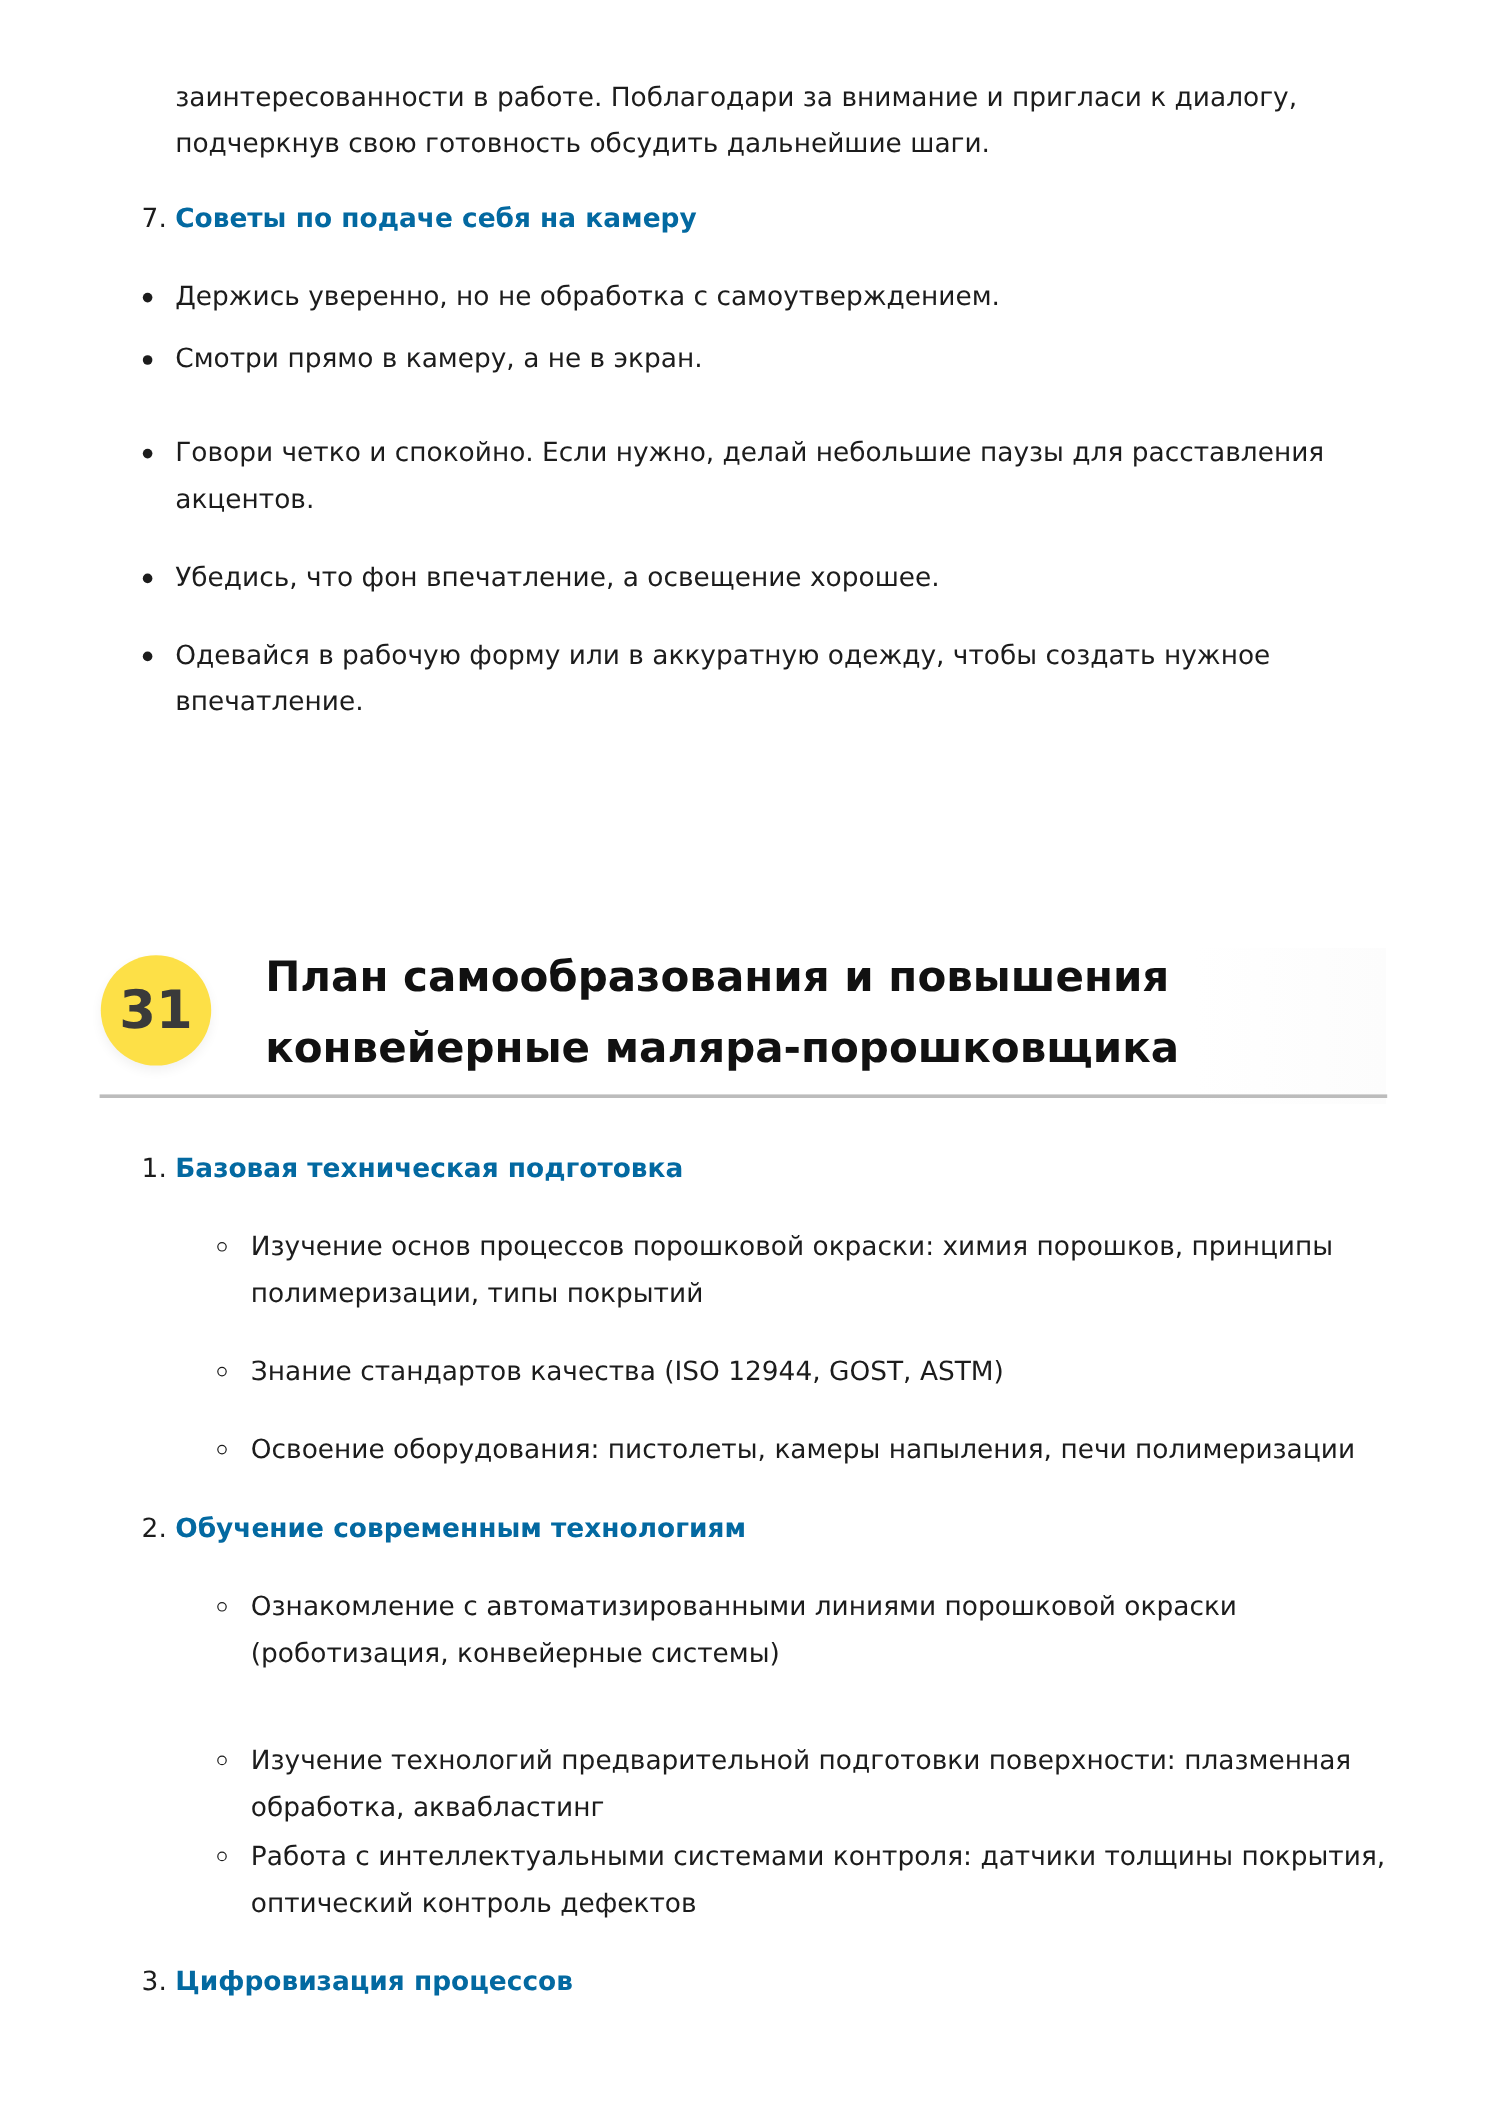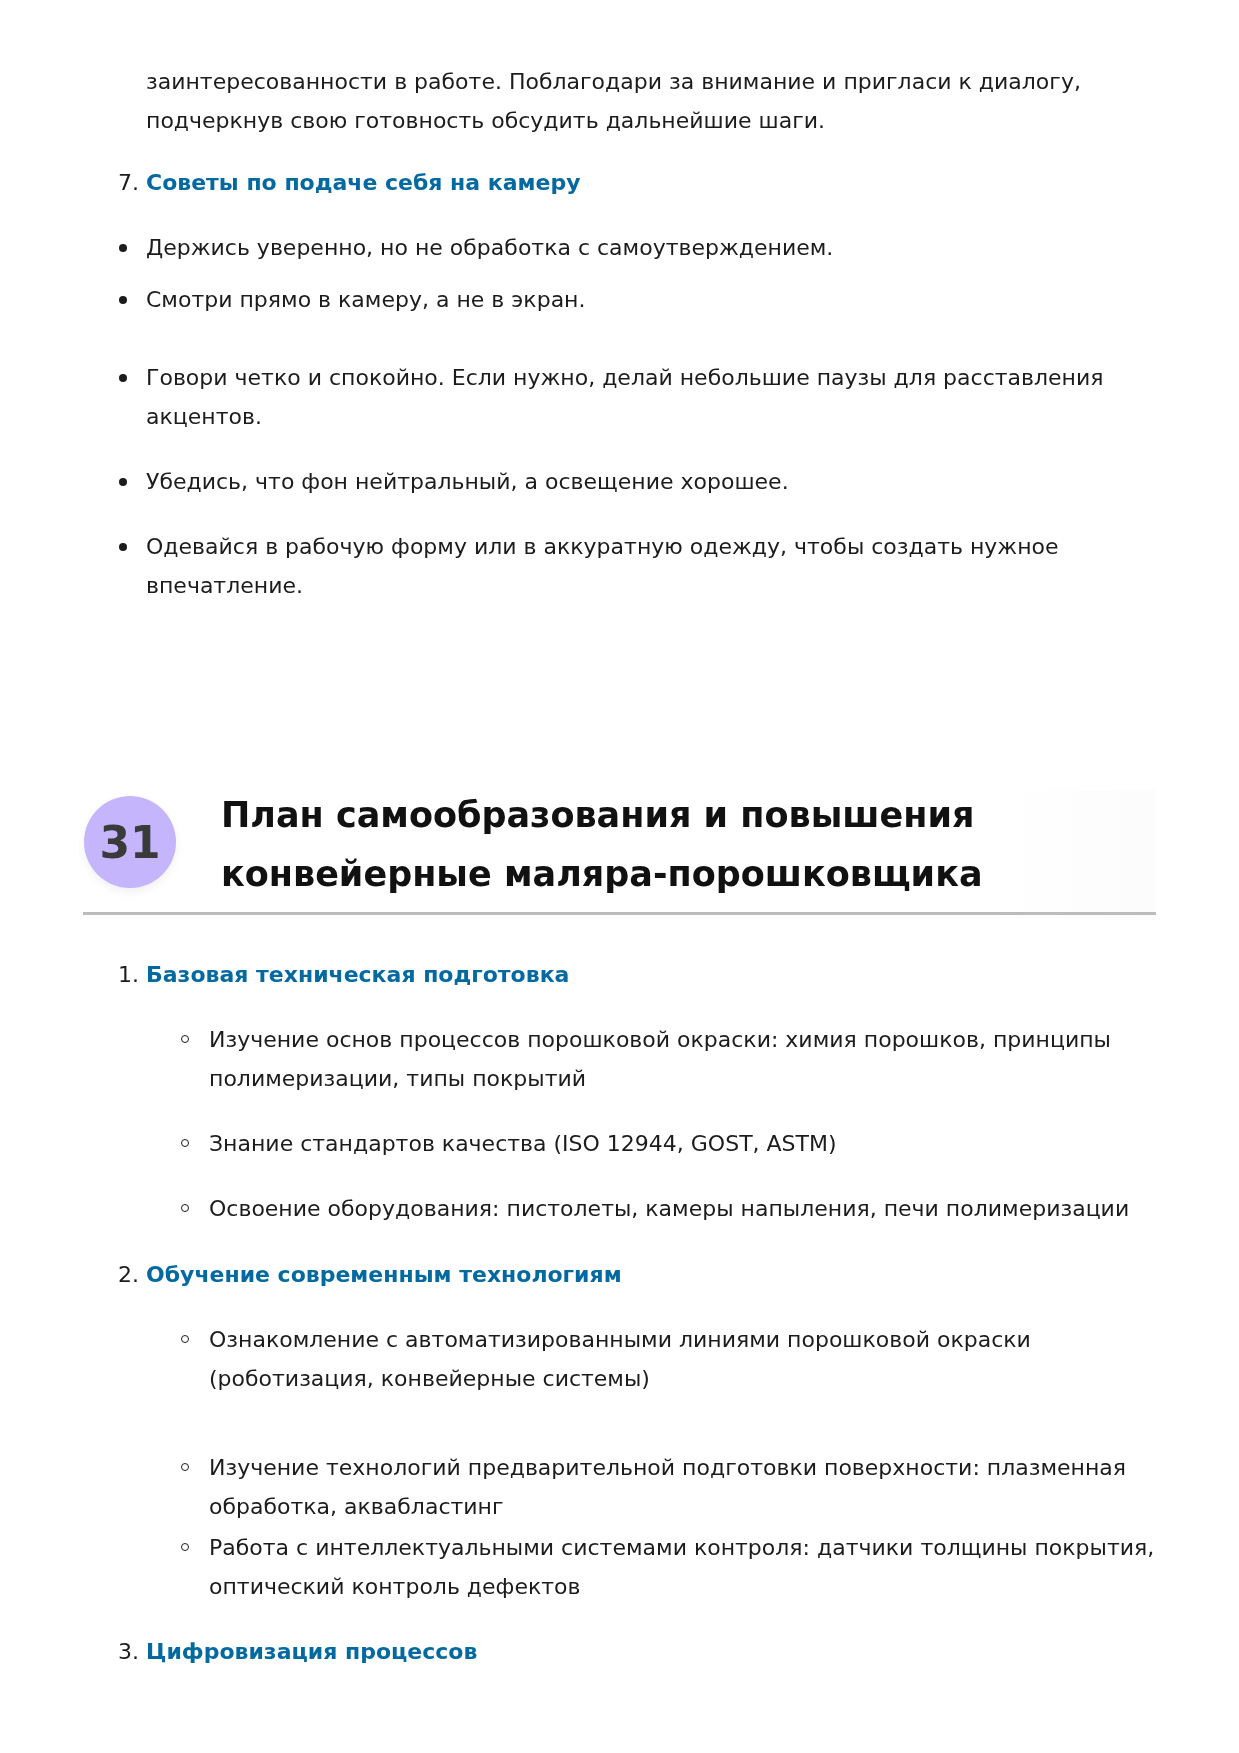--- a/index.html
+++ b/index.html
@@ -91,21 +91,21 @@
       height: 130px;
       background: linear-gradient(to right, #ffffff 0%, #ffffff 85%, #fcfcfc 100%);
     }
     .section-badge {
       position: absolute;
       left: 84px;
       top: 796px;
       width: 92px;
       height: 92px;
       border-radius: 50%;
-      background: #c4b5fd;
+      background: #fde047;
       box-shadow: 0 4px 10px rgba(0,0,0,0.06);
       display: flex;
       align-items: center;
       justify-content: center;
       font-size: 44px;
       font-weight: bold;
       color: #3a3a3a;
     }
     .section-title {
       position: absolute;
@@ -148,21 +148,21 @@
   <div class="bullet" style="top:280px;">
     <span class="dot"></span>
     <span>Смотри прямо в камеру, а не в экран.</span>
   </div>
   <div class="bullet" style="top:358px; width:960px;">
     <span class="dot"></span>
     <span>Говори четко и спокойно. Если нужно, делай небольшие паузы для расставления акцентов.</span>
   </div>
   <div class="bullet" style="top:462px;">
     <span class="dot"></span>
-    <span>Убедись, что фон нейтральный, а освещение хорошее.</span>
+    <span>Убедись, что фон впечатление, а освещение хорошее.</span>
   </div>
   <div class="bullet" style="top:527px; width:930px;">
     <span class="dot"></span>
     <span>Одевайся в рабочую форму или в аккуратную одежду, чтобы создать нужное впечатление.</span>
   </div>
 
   <div class="section-header"></div>
   <div class="section-badge">31</div>
   <h2 class="section-title">
     <span>План самообразования и повышения</span><br>

